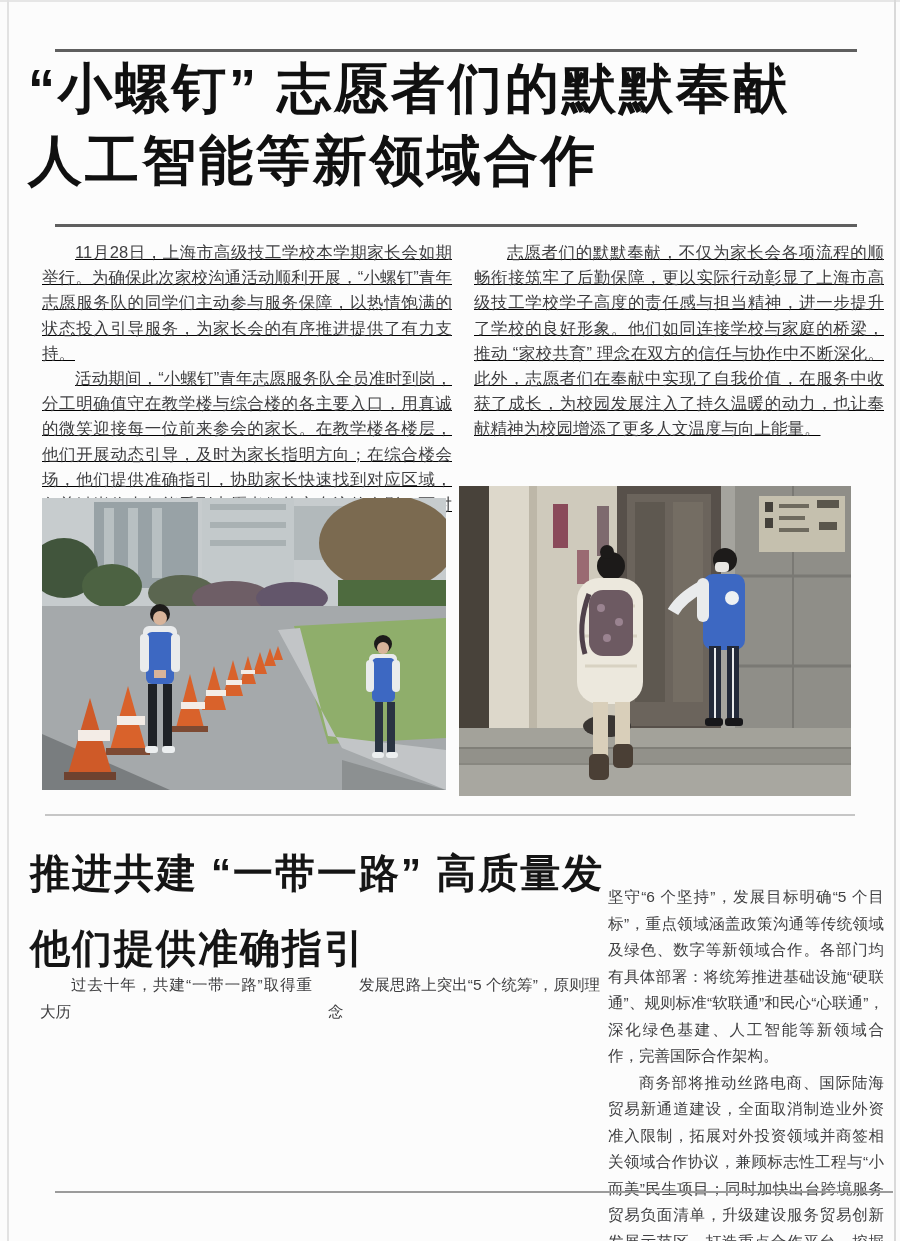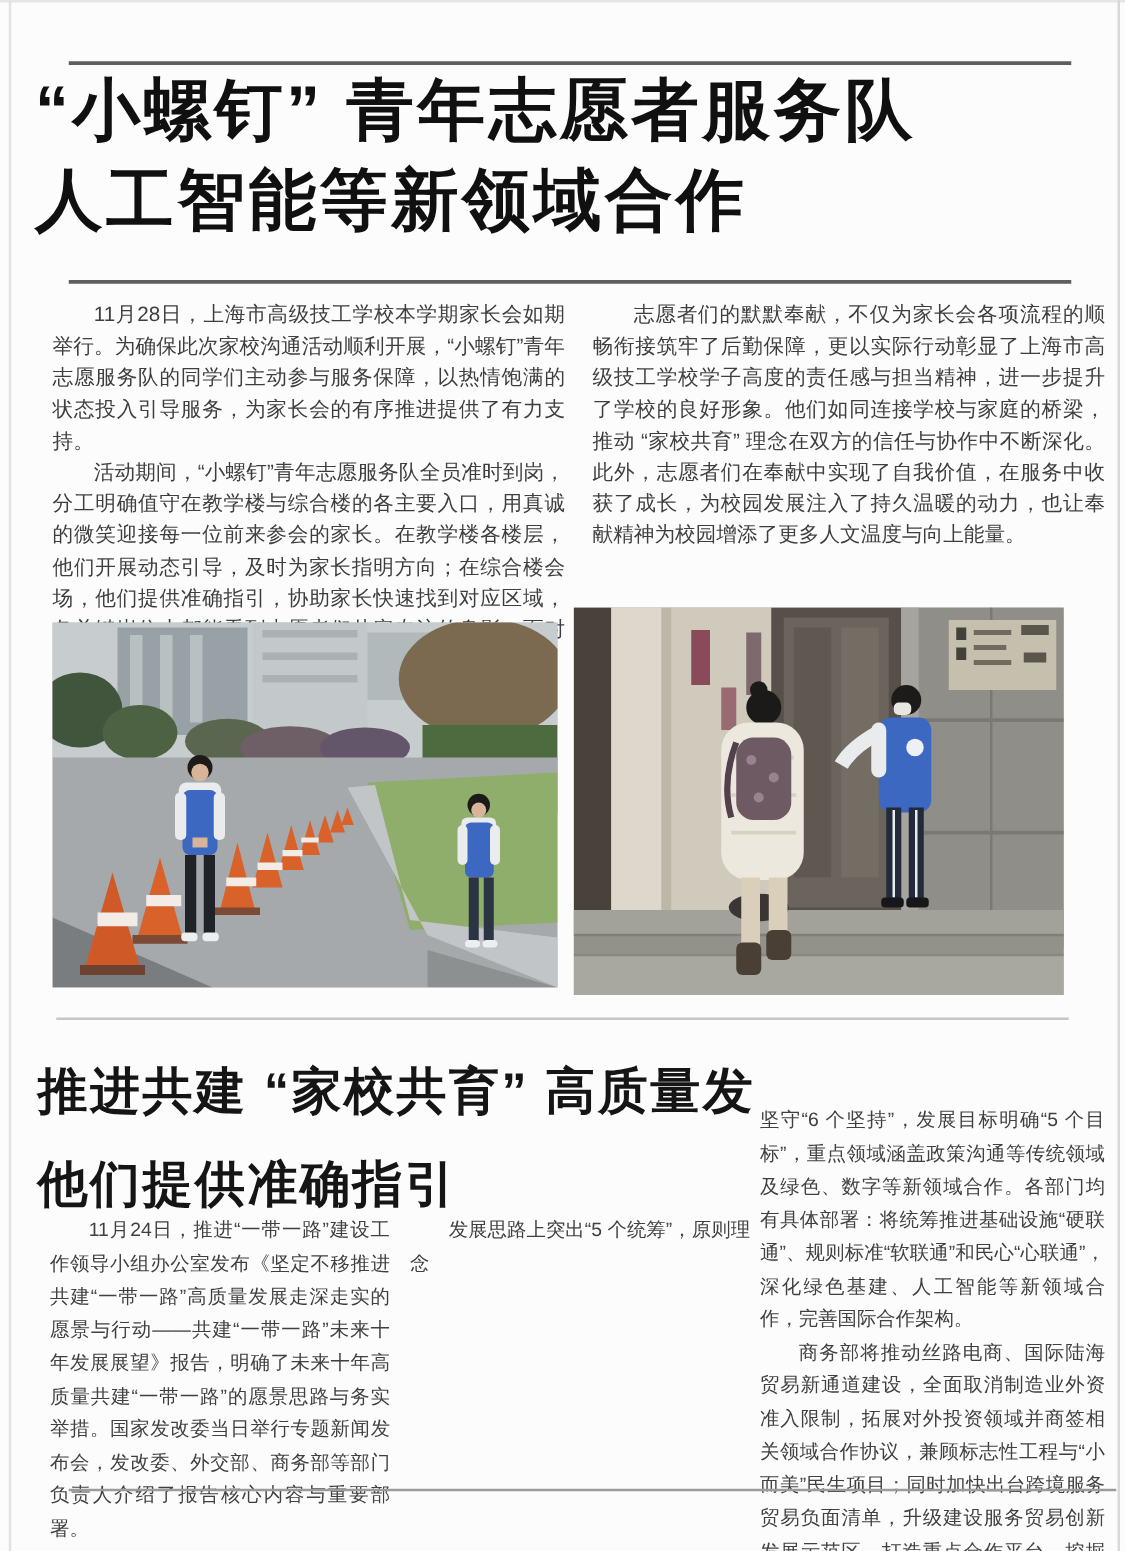--- a/index.html
+++ b/index.html
@@ -17,21 +17,21 @@
   #rule-a2-top{left:45px;top:814px;width:810px;height:2px;background:#c6c6c6;}
   #rule-footer{left:55px;top:1191px;width:838px;height:2px;background:#9b9b9b;}
 
   .a1-title{
     position:absolute;left:28px;top:52px;width:850px;
     font-size:54px;line-height:72px;font-weight:900;color:#101010;
     letter-spacing:3px;white-space:nowrap;
   }
   .a1-cols{
     position:absolute;left:42px;top:240px;width:842px;
-    display:flex;gap:22px;
+    display:flex;gap:22px;text-decoration:underline;
   }
   .a1-cols .col{flex:1;font-size:16.5px;line-height:25.2px;color:#3e3e40;text-align:justify;}
   p.para{margin:0;text-indent:2em;}
   p.para.no-indent{text-indent:0;}
 
   .photos{
     position:absolute;left:42px;top:486px;width:842px;
     display:flex;gap:13px;align-items:flex-start;
   }
   .photo{display:block;background:#bbb;}
@@ -57,21 +57,21 @@
 </head>
 <body>
 
 <div class="page">
   <div class="edge-top"></div>
   <div class="edge-left"></div>
   <div class="edge-right"></div>
 
   <div class="rule" id="rule-a1-top"></div>
   <div class="a1-title">
-    <div>“小螺钉” 青年志愿者服务队</div>
+    <div>“小螺钉” 志愿者们的默默奉献</div>
     <div>人工智能等新领域合作</div>
   </div>
   <div class="rule" id="rule-a1-bottom"></div>
 
   <div class="a1-cols">
     <div class="col">
       <p class="para">11月28日，上海市高级技工学校本学期家长会如期举行。为确保此次家校沟通活动顺利开展，“小螺钉”青年志愿服务队的同学们主动参与服务保障，以热情饱满的状态投入引导服务，为家长会的有序推进提供了有力支持。</p>
       <p class="para">活动期间，“小螺钉”青年志愿服务队全员准时到岗，分工明确值守在教学楼与综合楼的各主要入口，用真诚的微笑迎接每一位前来参会的家长。在教学楼各楼层，他们开展动态引导，及时为家长指明方向；在综合楼会场，他们提供准确指引，协助家长快速找到对应区域，各关键岗位上都能看到志愿者们从容专注的身影。面对家长提出的各类咨询，志愿者们始终耐心解答、细</p>
     </div>
     <div class="col">
@@ -224,26 +224,25 @@
           <line x1="274" y1="162" x2="274" y2="232" stroke="#e9ebec" stroke-width="2"></line>
           <rect x="246" y="232" width="18" height="8" rx="3" fill="#17171a"></rect>
           <rect x="266" y="232" width="18" height="8" rx="3" fill="#17171a"></rect>
         </g>
       </svg>
     </div>
   </div>
 
   <div class="rule" id="rule-a2-top"></div>
   <div class="a2-title">
-    <div>推进共建 “家校共育” 高质量发</div>
+    <div>推进共建 “一带一路” 高质量发</div>
     <div>他们提供准确指引</div>
   </div>
 
   <div class="a2-col" id="a2-col1">
-    <p class="para">11月24日，推进“一带一路”建设工作领导小组办公室发布《坚定不移推进共建“一带一路”高质量发展走深走实的愿景与行动——共建“一带一路”未来十年发展展望》报告，明确了未来十年高质量共建“一带一路”的愿景思路与务实举措。国家发改委当日举行专题新闻发布会，发改委、外交部、商务部等部门负责人介绍了报告核心内容与重要部署。</p>
     <p class="para">过去十年，共建“一带一路”取得重大历</p>
   </div>
   <div class="a2-col" id="a2-col2">
     <p class="para">发展思路上突出“5 个统筹”，原则理念</p>
   </div>
   <div class="a2-col" id="a2-col3">
     <p class="para no-indent">坚守“6 个坚持”，发展目标明确“5 个目标”，重点领域涵盖政策沟通等传统领域及绿色、数字等新领域合作。各部门均有具体部署：将统筹推进基础设施“硬联通”、规则标准“软联通”和民心“心联通”，深化绿色基建、人工智能等新领域合作，完善国际合作架构。</p>
     <p class="para">商务部将推动丝路电商、国际陆海贸易新通道建设，全面取消制造业外资准入限制，拓展对外投资领域并商签相关领域合作协议，兼顾标志性工程与“小而美”民生项目；同时加快出台跨境服务贸易负面清单，升级建设服务贸易创新发展示范区，打造重点合作平台，挖掘服务贸易合作潜力。</p>
   </div>
 

